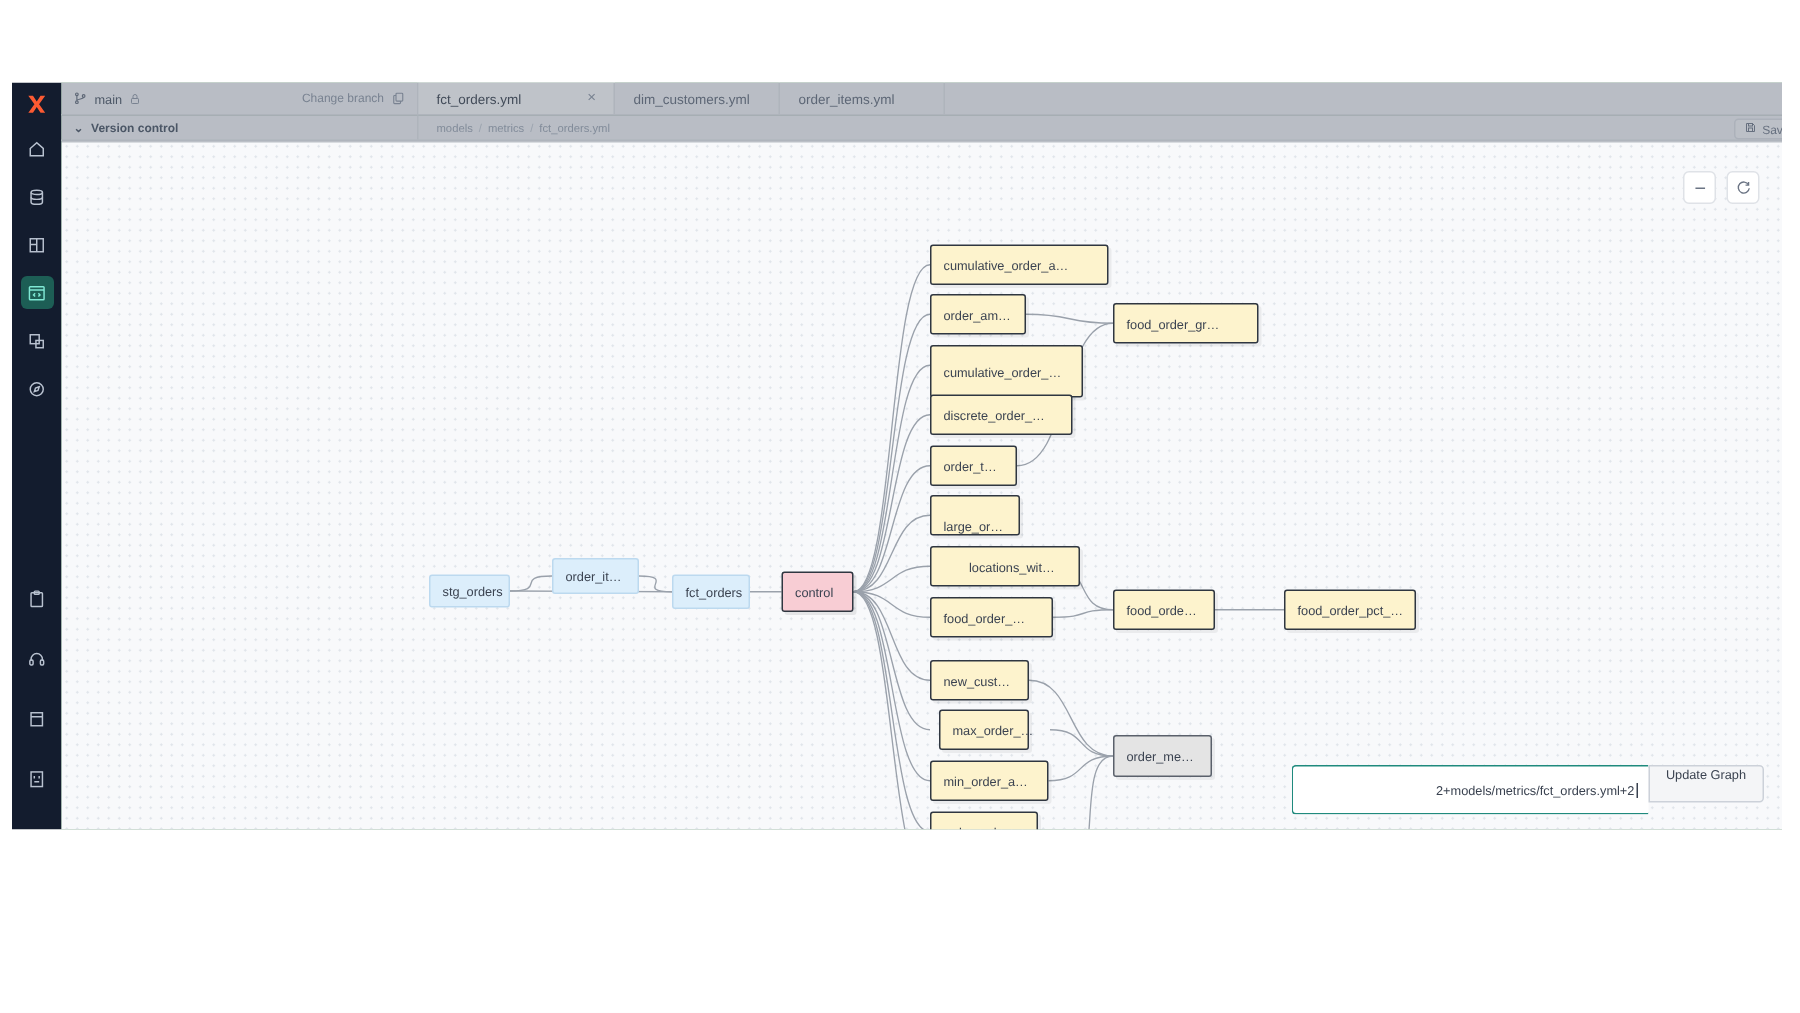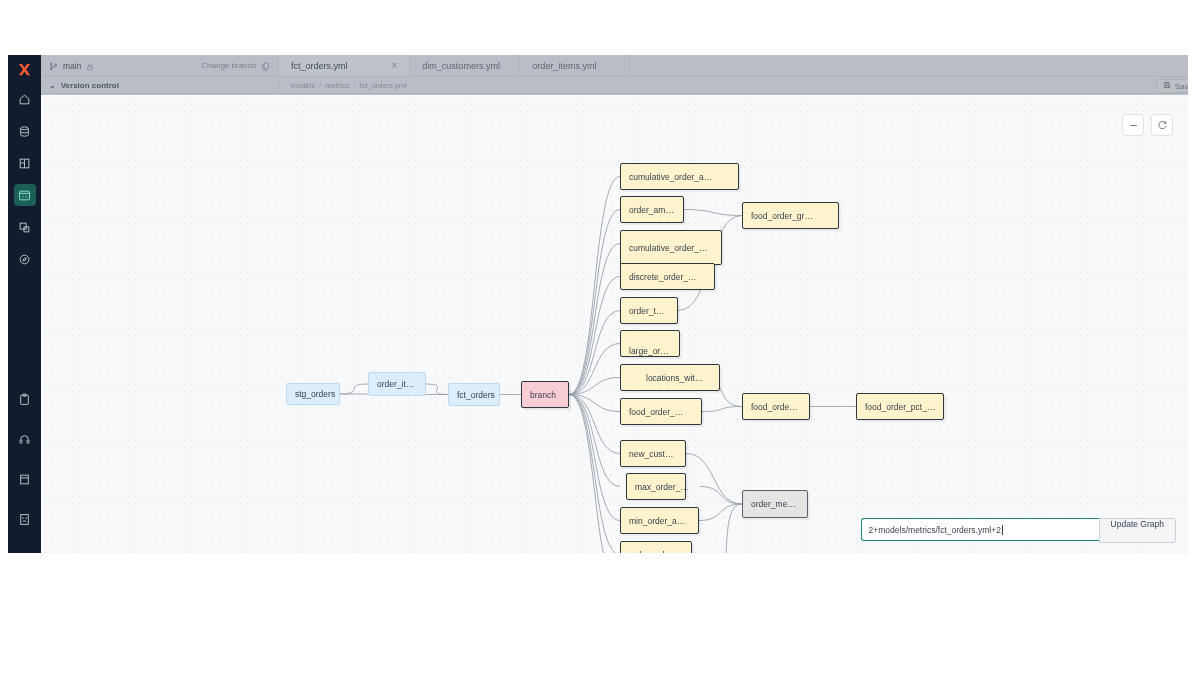--- a/index.html
+++ b/index.html
@@ -139,27 +139,27 @@
     width: 22px; height: 22px; border: 1px solid #dfe2e7; border-radius: 4px;
     background: #fff; display: flex; align-items: center; justify-content: center;
     color: #6b7484;
   }
 
   
   .selector {
     position: absolute; right: 12px; bottom: 10px; display: flex; z-index: 20;
   }
   .sel-input {
-    width: 238px; height: 23px;
+    width: 238px; height: 33px;
     border: 1.4px solid #1f8a7d; border-right: none;
     border-radius: 3px 0 0 3px;
     background: #fff;
     display: flex; align-items: center;
     padding: 0 7px;
-    font-size: 8.5px; color: #3a4250;
+    font-size: 8.5px; color: #3a4250; justify-content: flex-end;
   }
   .caret { display:inline-block; width:1px; height:10px; background:#3a4250; margin-left:1px; }
   .sel-btn {
     height: 25px; padding: 0 11px;
     border: 1.4px solid #ccd1d9; border-radius: 0 3px 3px 0;
     background: #f4f5f7;
     display: flex; 
     font-size: 8.5px; color: #3a4250;
   }
 </style>
@@ -345,21 +345,21 @@
           <div class="node model" style="left: 245px; top: 289px; width: 54px; height: 22px;">
             <span>stg_orders</span>
           </div>
           <div class="node model" style="left: 327px; top: 278px; width: 58px; height: 24px;">
             <span>order_it…</span>
           </div>
           <div class="node model" style="left: 407px; top: 289px; width: 52px; height: 23px;">
             <span>fct_orders</span>
           </div>
           <div class="node focus" style="left: 480px; top: 287px; width: 48px; height: 27px;">
-            <span>branch</span>
+            <span>control</span>
           </div>
           <div class="node metric" style="left: 579px; top: 69px; width: 119px; height: 27px;">
             <span>cumulative_order_a…</span>
           </div>
           <div class="node metric" style="left: 579px; top: 102px; width: 64px; height: 27px;">
             <span>order_am…</span>
           </div>
           <div class="node metric" style="left: 579px; top: 136px; width: 102px; height: 35px;">
             <span>cumulative_order_…</span>
           </div>

